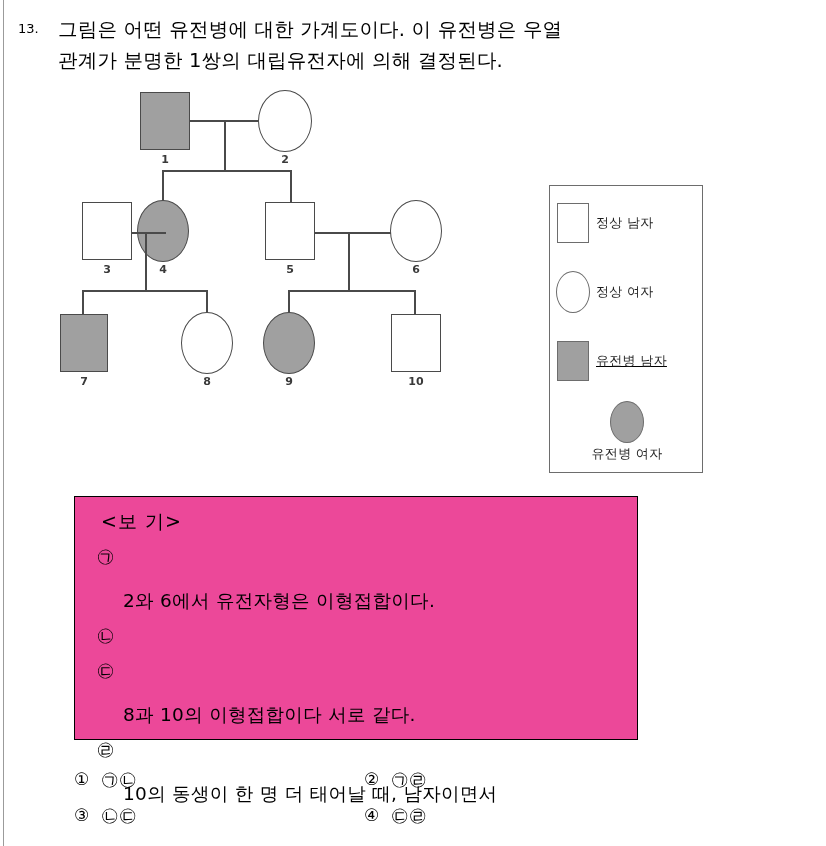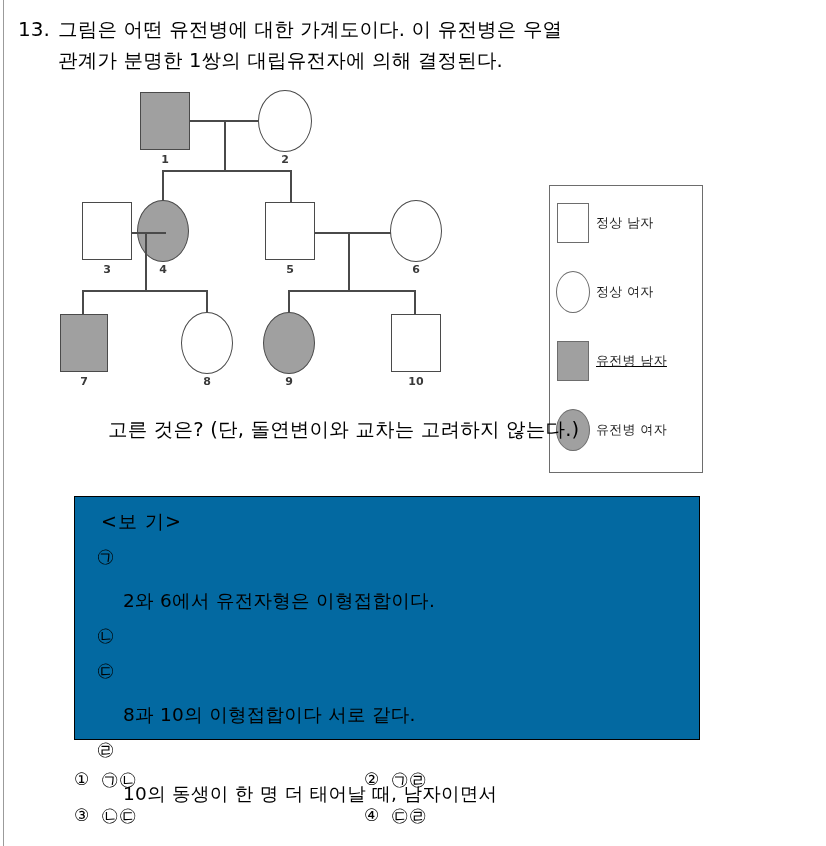--- a/index.html
+++ b/index.html
@@ -14,21 +14,21 @@
   .page-rule{
     position:absolute;left:3px;top:0;width:1px;height:846px;
     background:#9b9b9b;
   }
   
   .stem{
     position:absolute;left:18px;top:14px;width:790px;
   }
   .stem-row{display:flex;align-items:flex-start;}
   .stem-num{
-    font-size:20px;line-height:30px;width:40px;flex:0 0 40px;
+    font-size:13px;line-height:30px;width:40px;flex:0 0 40px;
     letter-spacing:0px;
   }
   .stem-text{
     font-size:19.5px;line-height:31px;
     letter-spacing:0.2px;
     width:745px;
   }
   .stem-line2{margin-left:40px;}
   
   .figure{
@@ -77,22 +77,22 @@
   }
   
   .midtext{
     position:absolute;left:108px;top:414px;width:700px;
   }
   .midtext div{
     font-size:19.5px;line-height:31px;letter-spacing:0.2px;
   }
   
   .bogi{
-    position:absolute;left:74px;top:496px;width:626px;height:244px;
-    border:1.8px solid #000;background:#0369a1;box-sizing:border-box;
+    position:absolute;left:74px;top:496px;width:564px;height:244px;
+    border:1.8px solid #000;background:#ec4899;box-sizing:border-box;
   }
   .bogi-title{
     position:absolute;left:26px;top:10px;
     font-size:19px;line-height:28px;letter-spacing:1px;
   }
   .bogi-list{
     position:absolute;left:22px;top:44px;width:584px;
   }
   .bogi-item{
     display:flex;align-items:flex-start;margin-bottom:4px;
@@ -196,32 +196,31 @@
         <div class="leg-box"></div>
       </div>
       <div class="leg-txt">정상 남자</div>
     </div>
     <div class="leg-row" style="top:144px;text-decoration:underline;">
       <div class="leg-sym">
         <div class="leg-box f"></div>
       </div>
       <div class="leg-txt">유전병 남자</div>
     </div>
-    <div class="leg-row" style="top:213px;">
+    <div class="leg-row" style="top:213px;flex-direction:column;">
       <div class="leg-sym">
         <div class="leg-cir f"></div>
       </div>
       <div class="leg-txt">유전병 여자</div>
     </div>
   </div>
 
 </div>
 
 <div class="midtext">
-  <div>고른 것은? (단, 돌연변이와 교차는 고려하지 않는다.)</div>
 </div>
 
 <div class="bogi">
   <div class="bogi-title">&lt;보  기&gt;</div>
   <div class="bogi-list">
 
     <div class="bogi-item">
       <div class="bogi-mark">㉠</div>
       <div class="bogi-body">2와 6에서 유전자형은 이형접합이다.</div>
     </div>

